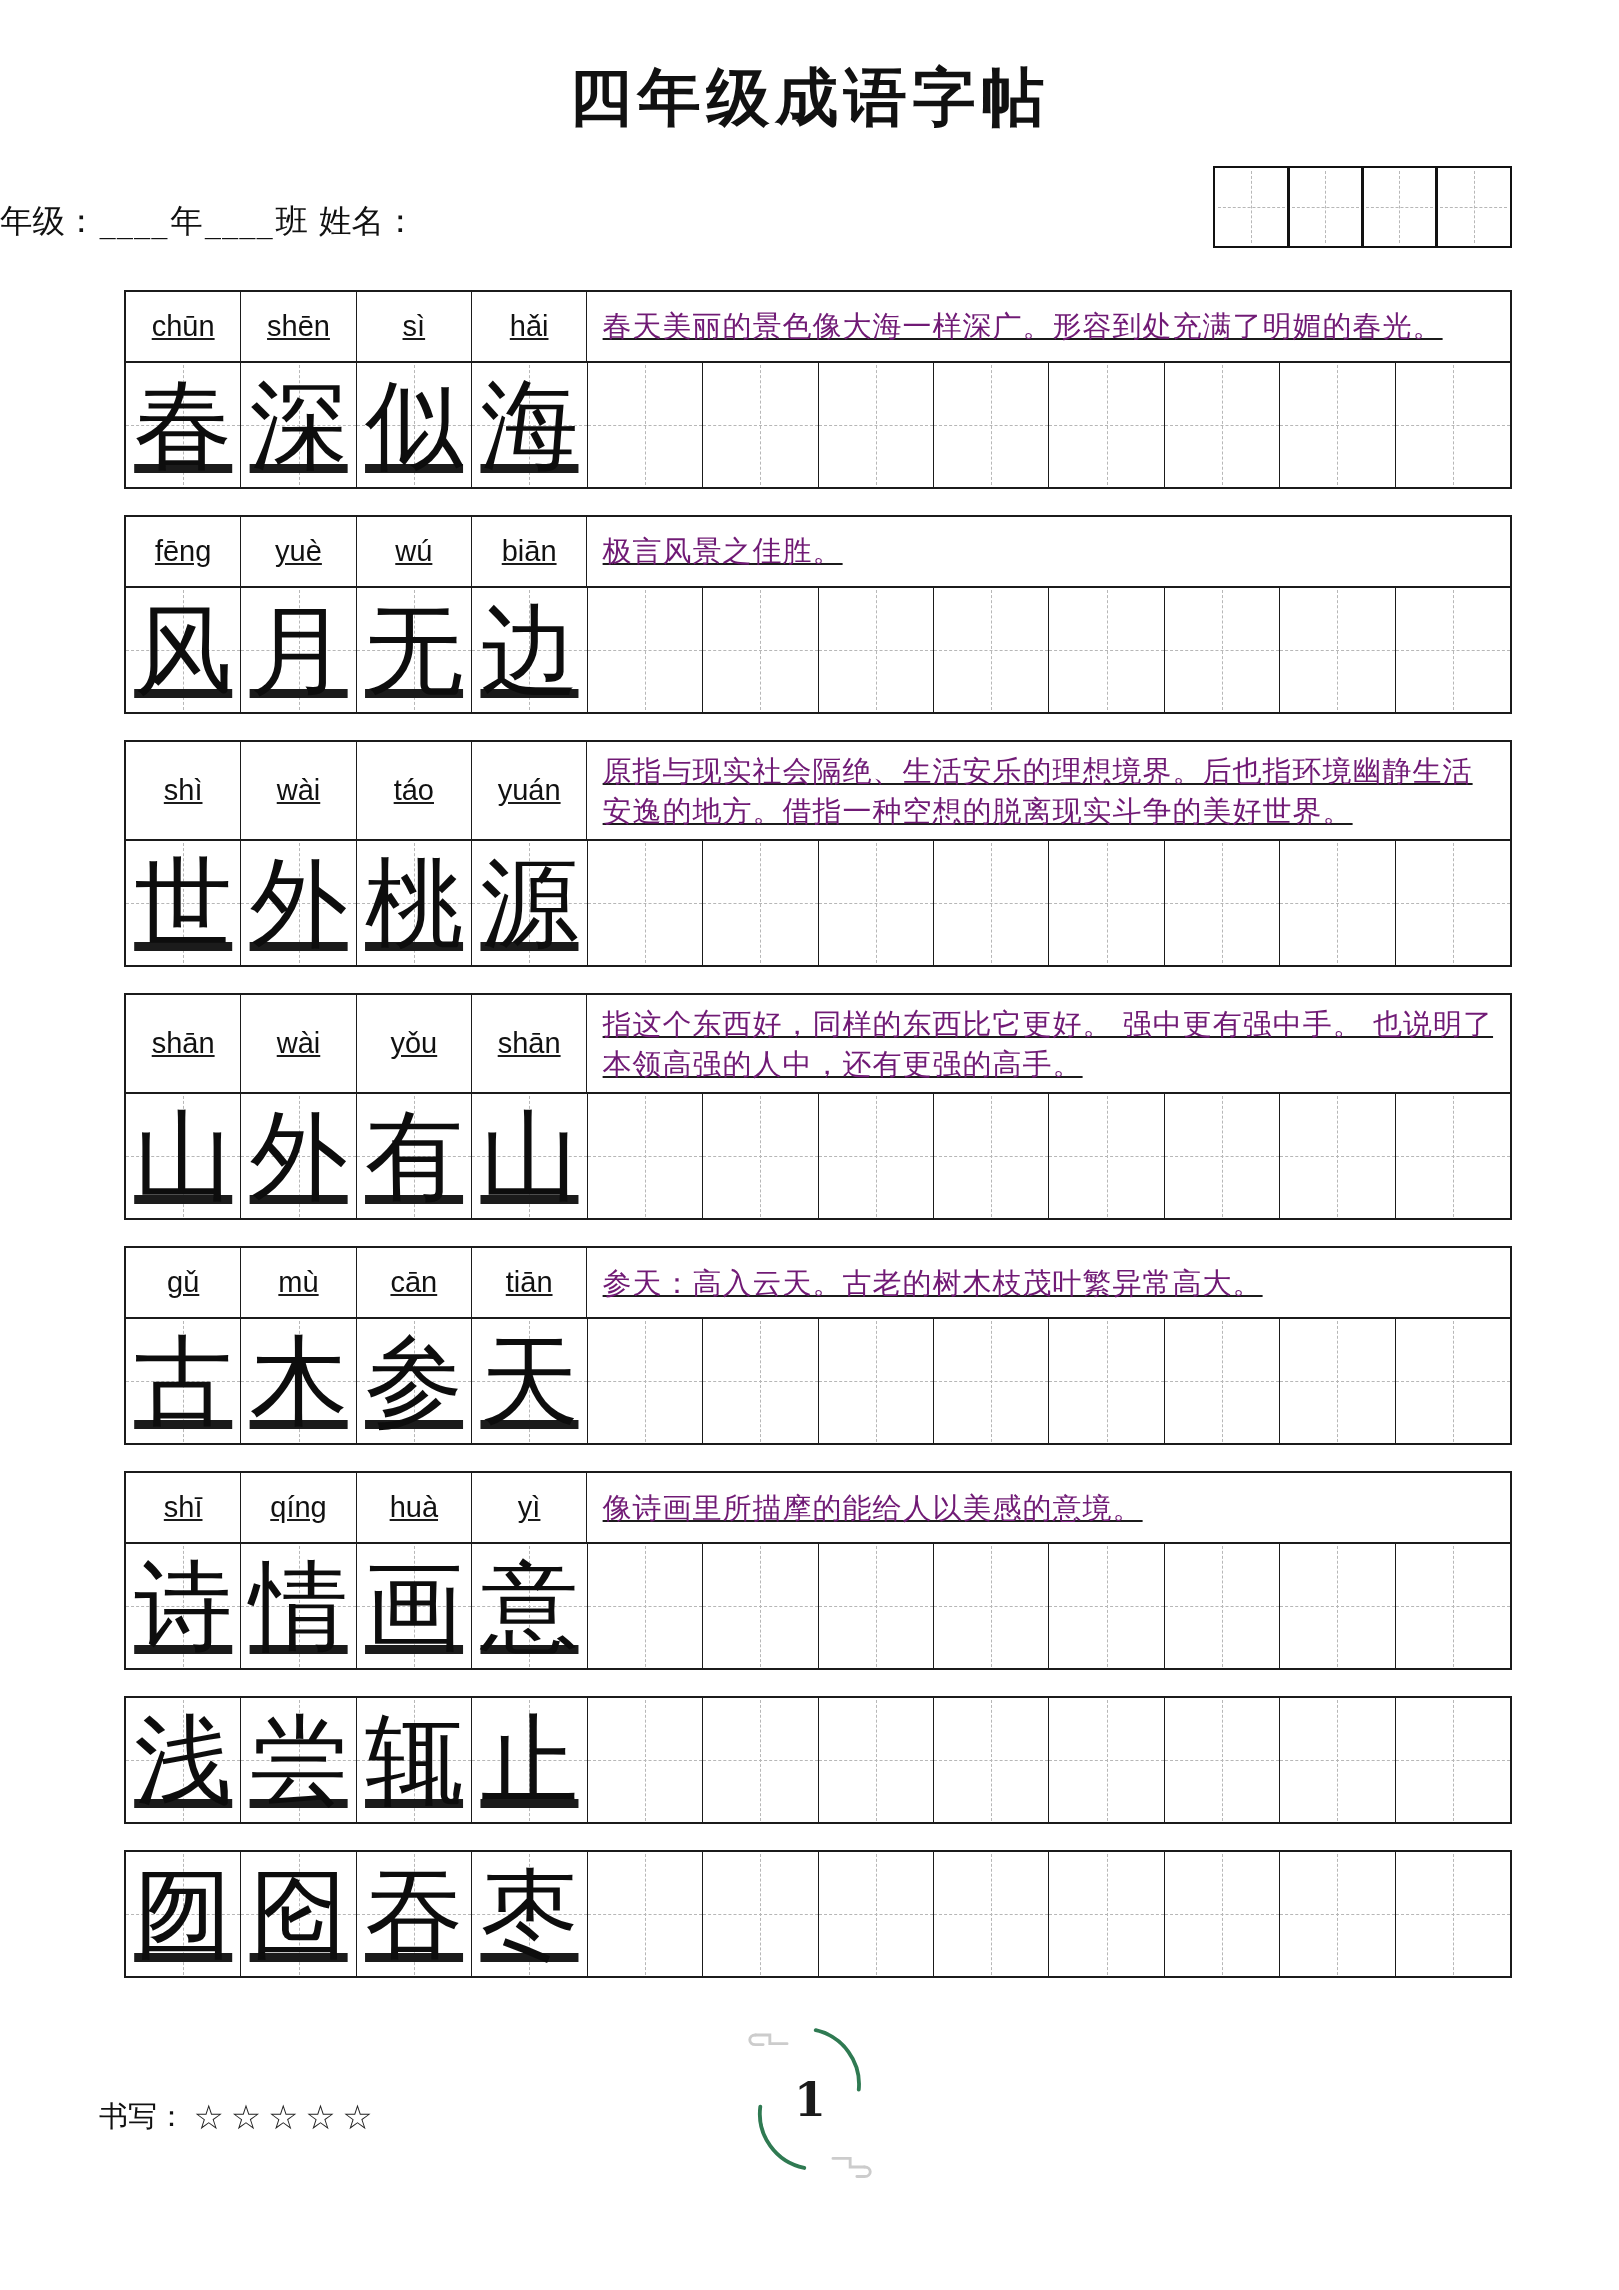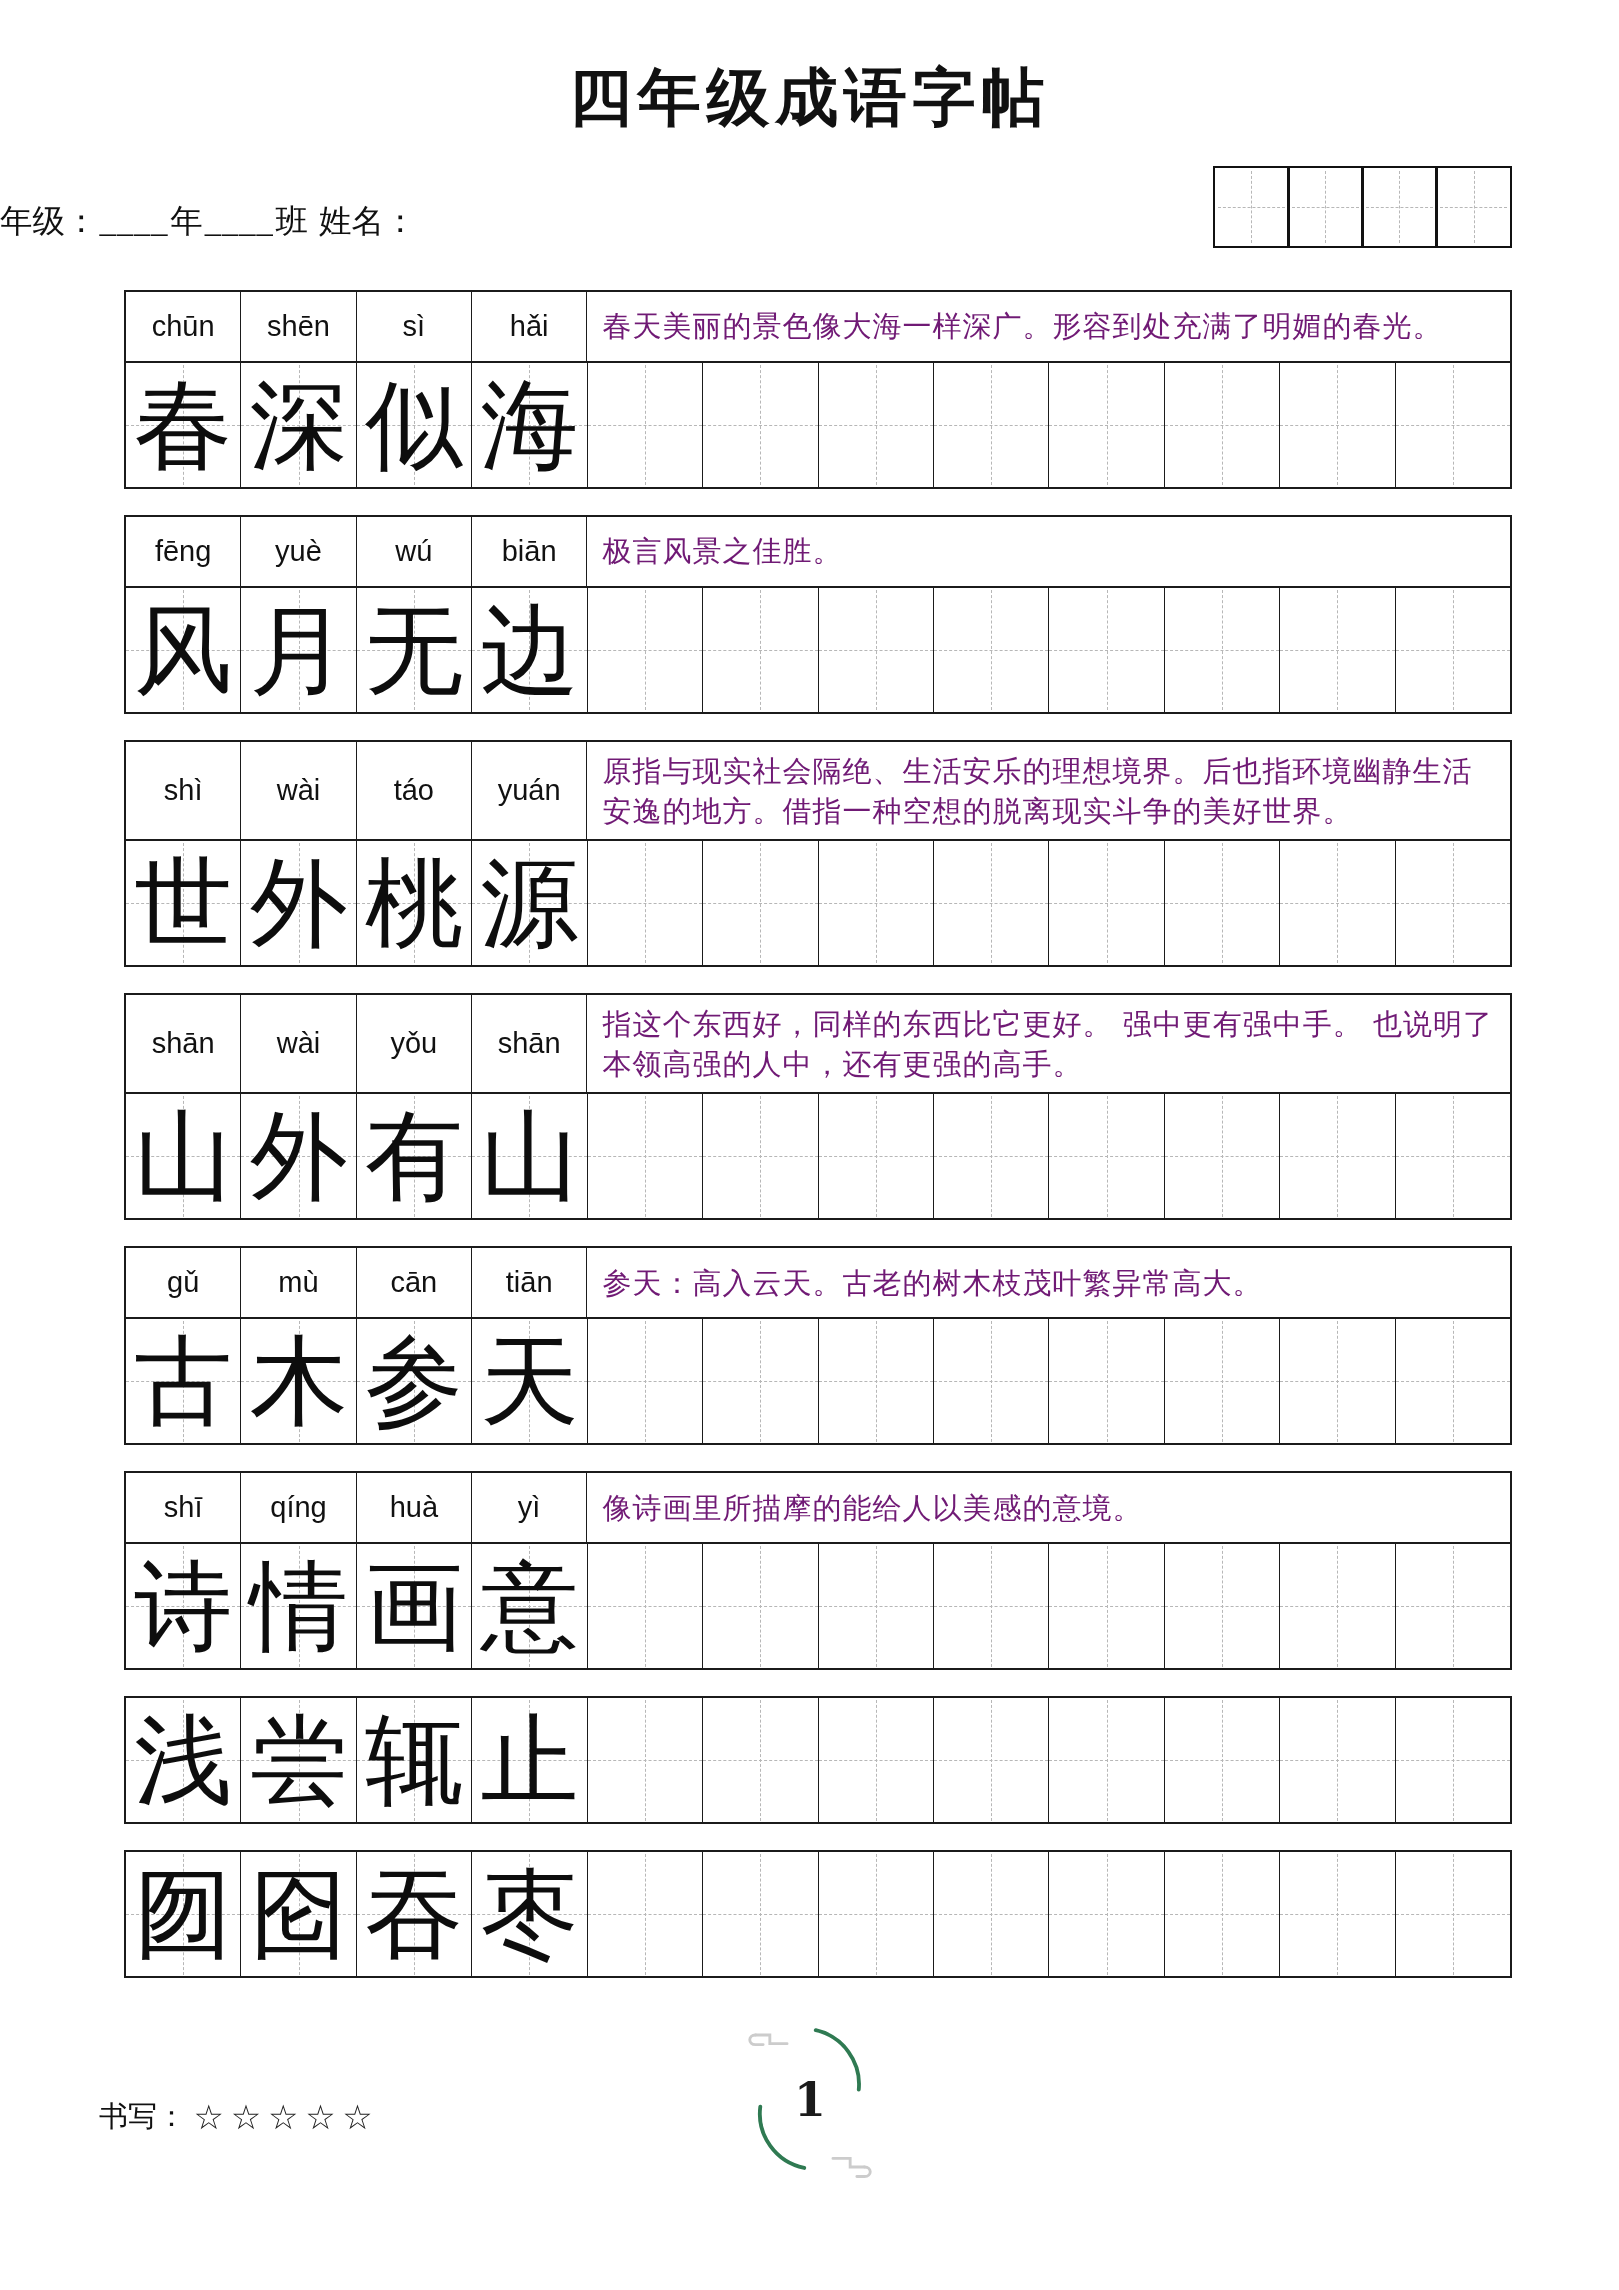--- a/index.html
+++ b/index.html
@@ -45,21 +45,20 @@
   }
   .header-text{
     display:flex;
     align-items:baseline;
     padding-bottom:3.8px;
     white-space:pre;
   }
   .blank{
     letter-spacing:1px;
     margin:0 1.9px;
-    font-family:Liberation Serif, serif;
   }
   .name-label{margin-left:11px;}
   .name-grid{
     display:flex;
     margin-left:9.6px;
   }
   .name-box{
     width:77px;
     height:82px;
     border:2.9px solid #111;
@@ -76,20 +75,21 @@
   .name-box::after{
     content:"";
     position:absolute;
     top:50%; left:2.9px; right:2.9px;
     border-top:1.9px dashed var(--dash);
   }
   
   .rows{
     margin:42px 0 0 124px;
     width:1388px;
+    text-decoration:underline;
   }
   .row-group{
     margin-bottom:26px;
   }
   .def-row{
     display:flex;
     align-items:stretch;
     border:2.9px solid var(--line);
     border-bottom:none;
     min-height:71px;

